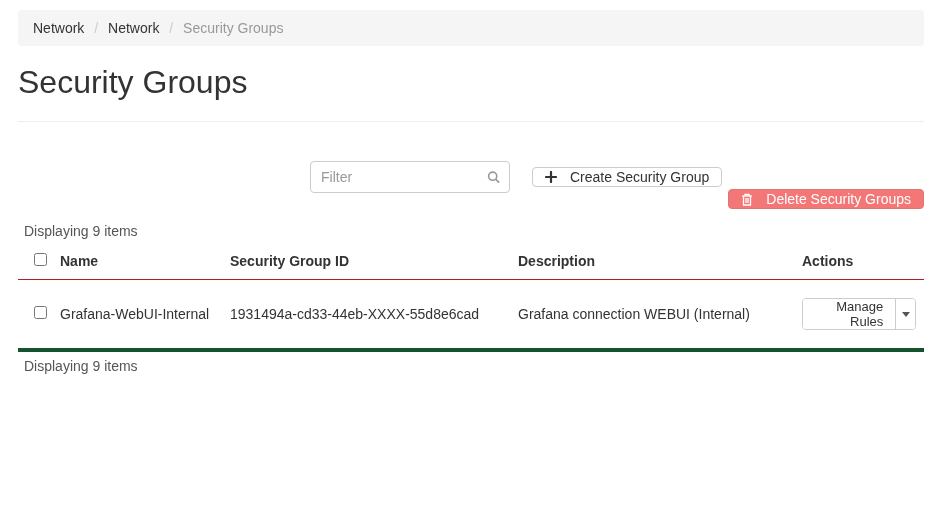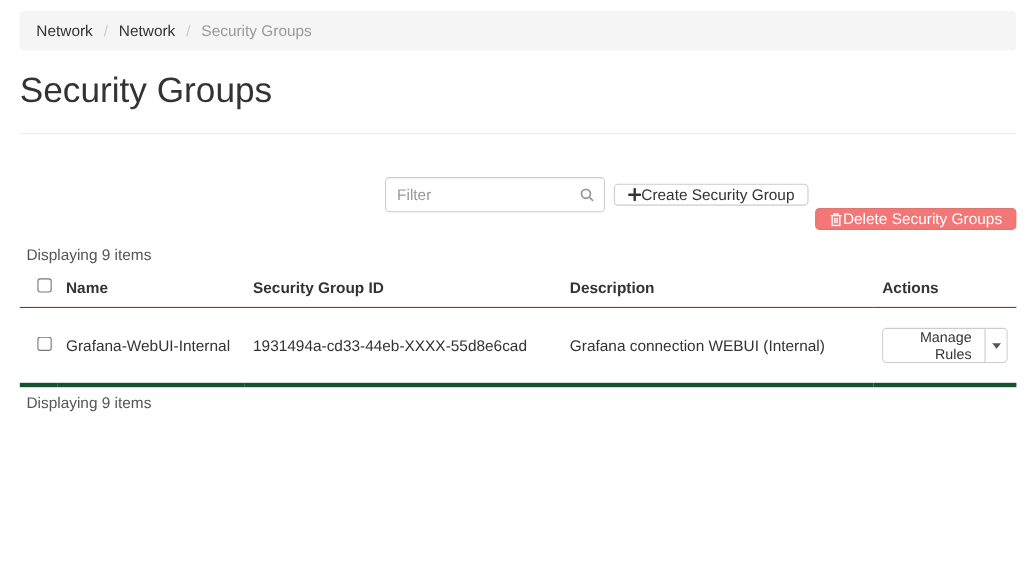--- a/index.html
+++ b/index.html
@@ -52,21 +52,21 @@
     .toolbar {
       display: flex;
       justify-content: flex-end;
       align-items: center;
       gap: 6px;
       margin-bottom: 14px;
     }
     .filter-wrap {
       position: relative;
       width: 200px;
-      margin-right: 2px;
+      margin-right: 16px;
     }
     .filter-input {
       width: 100%;
       height: 32px;
       border: 1px solid #ccc;
       border-radius: 4px;
       padding: 6px 30px 6px 10px;
       font-size: 14px;
       color: #555;
     }
@@ -77,21 +77,21 @@
       position: absolute;
       right: 10px;
       top: 50%;
       transform: translateY(-50%);
       color: #999;
       pointer-events: none;
     }
     .btn {
       display: inline-flex;
       align-items: center;
-      gap: 0;
+      gap: 13px;
       height: 20px;
       padding: 0 12px;
       border: 1px solid #ccc;
       border-radius: 4px;
       background: #fff;
       color: #333;
       font-size: 14px;
       cursor: pointer;
       font-family: inherit;
       white-space: nowrap;

